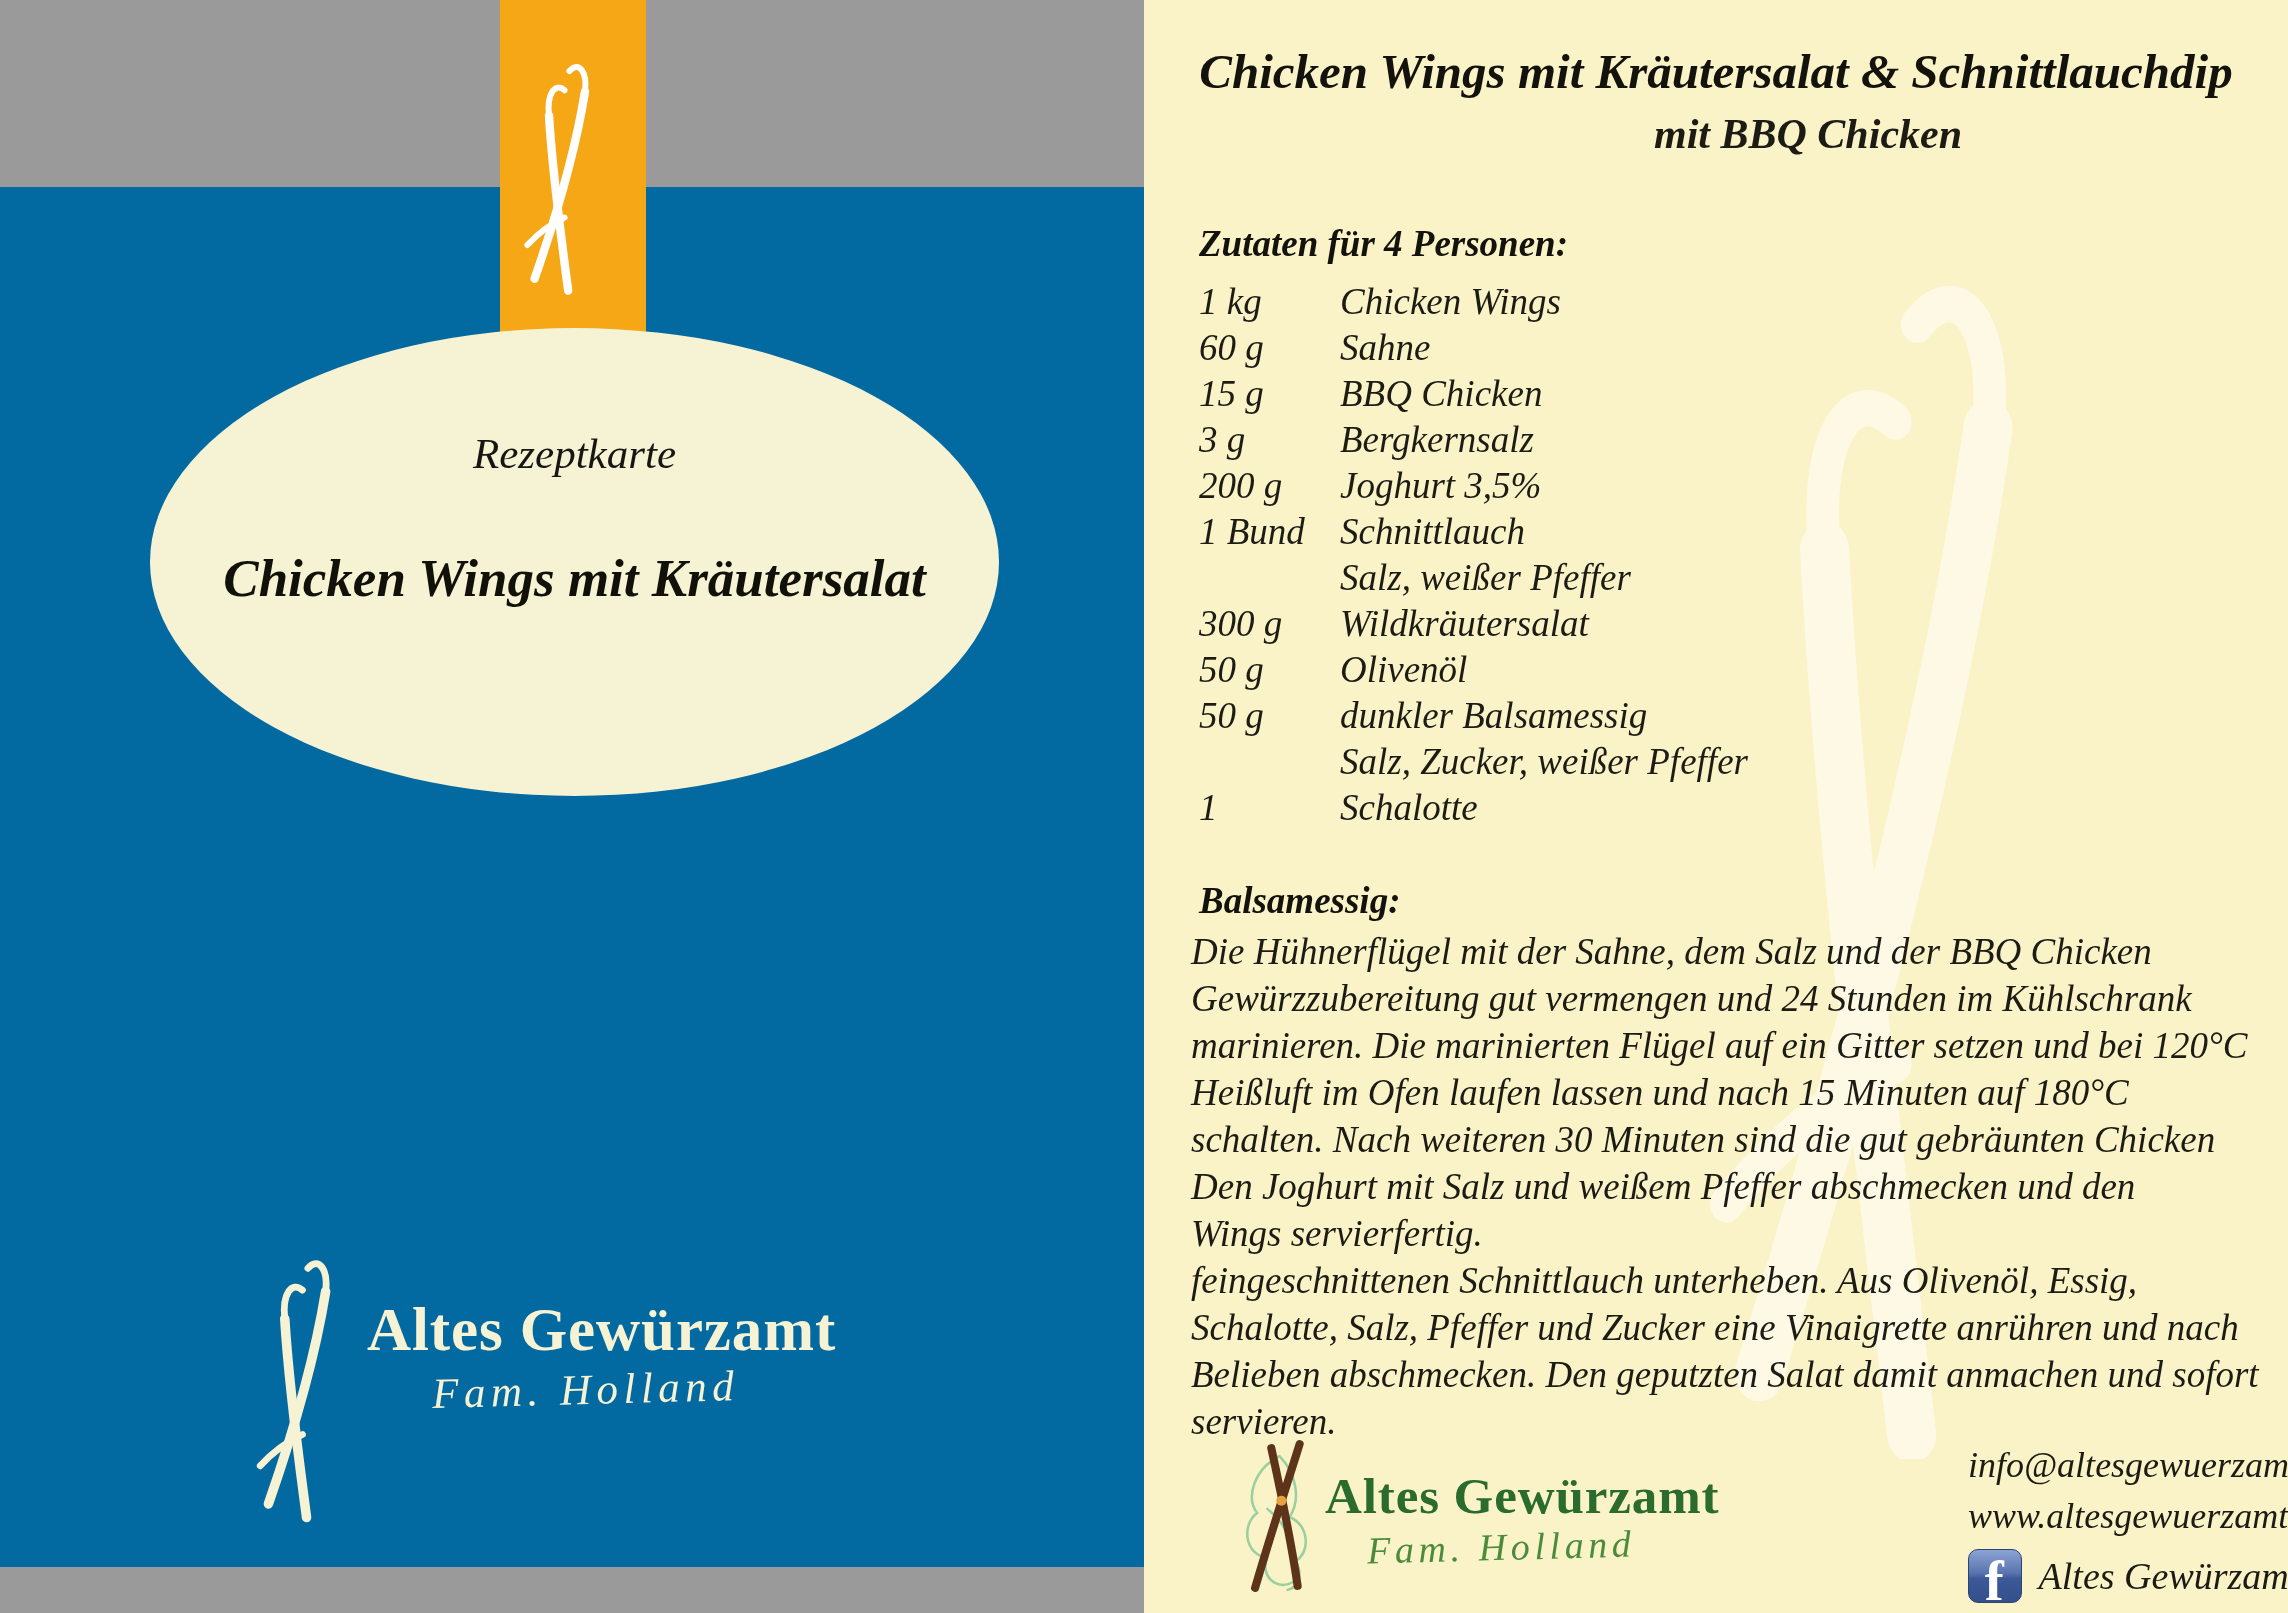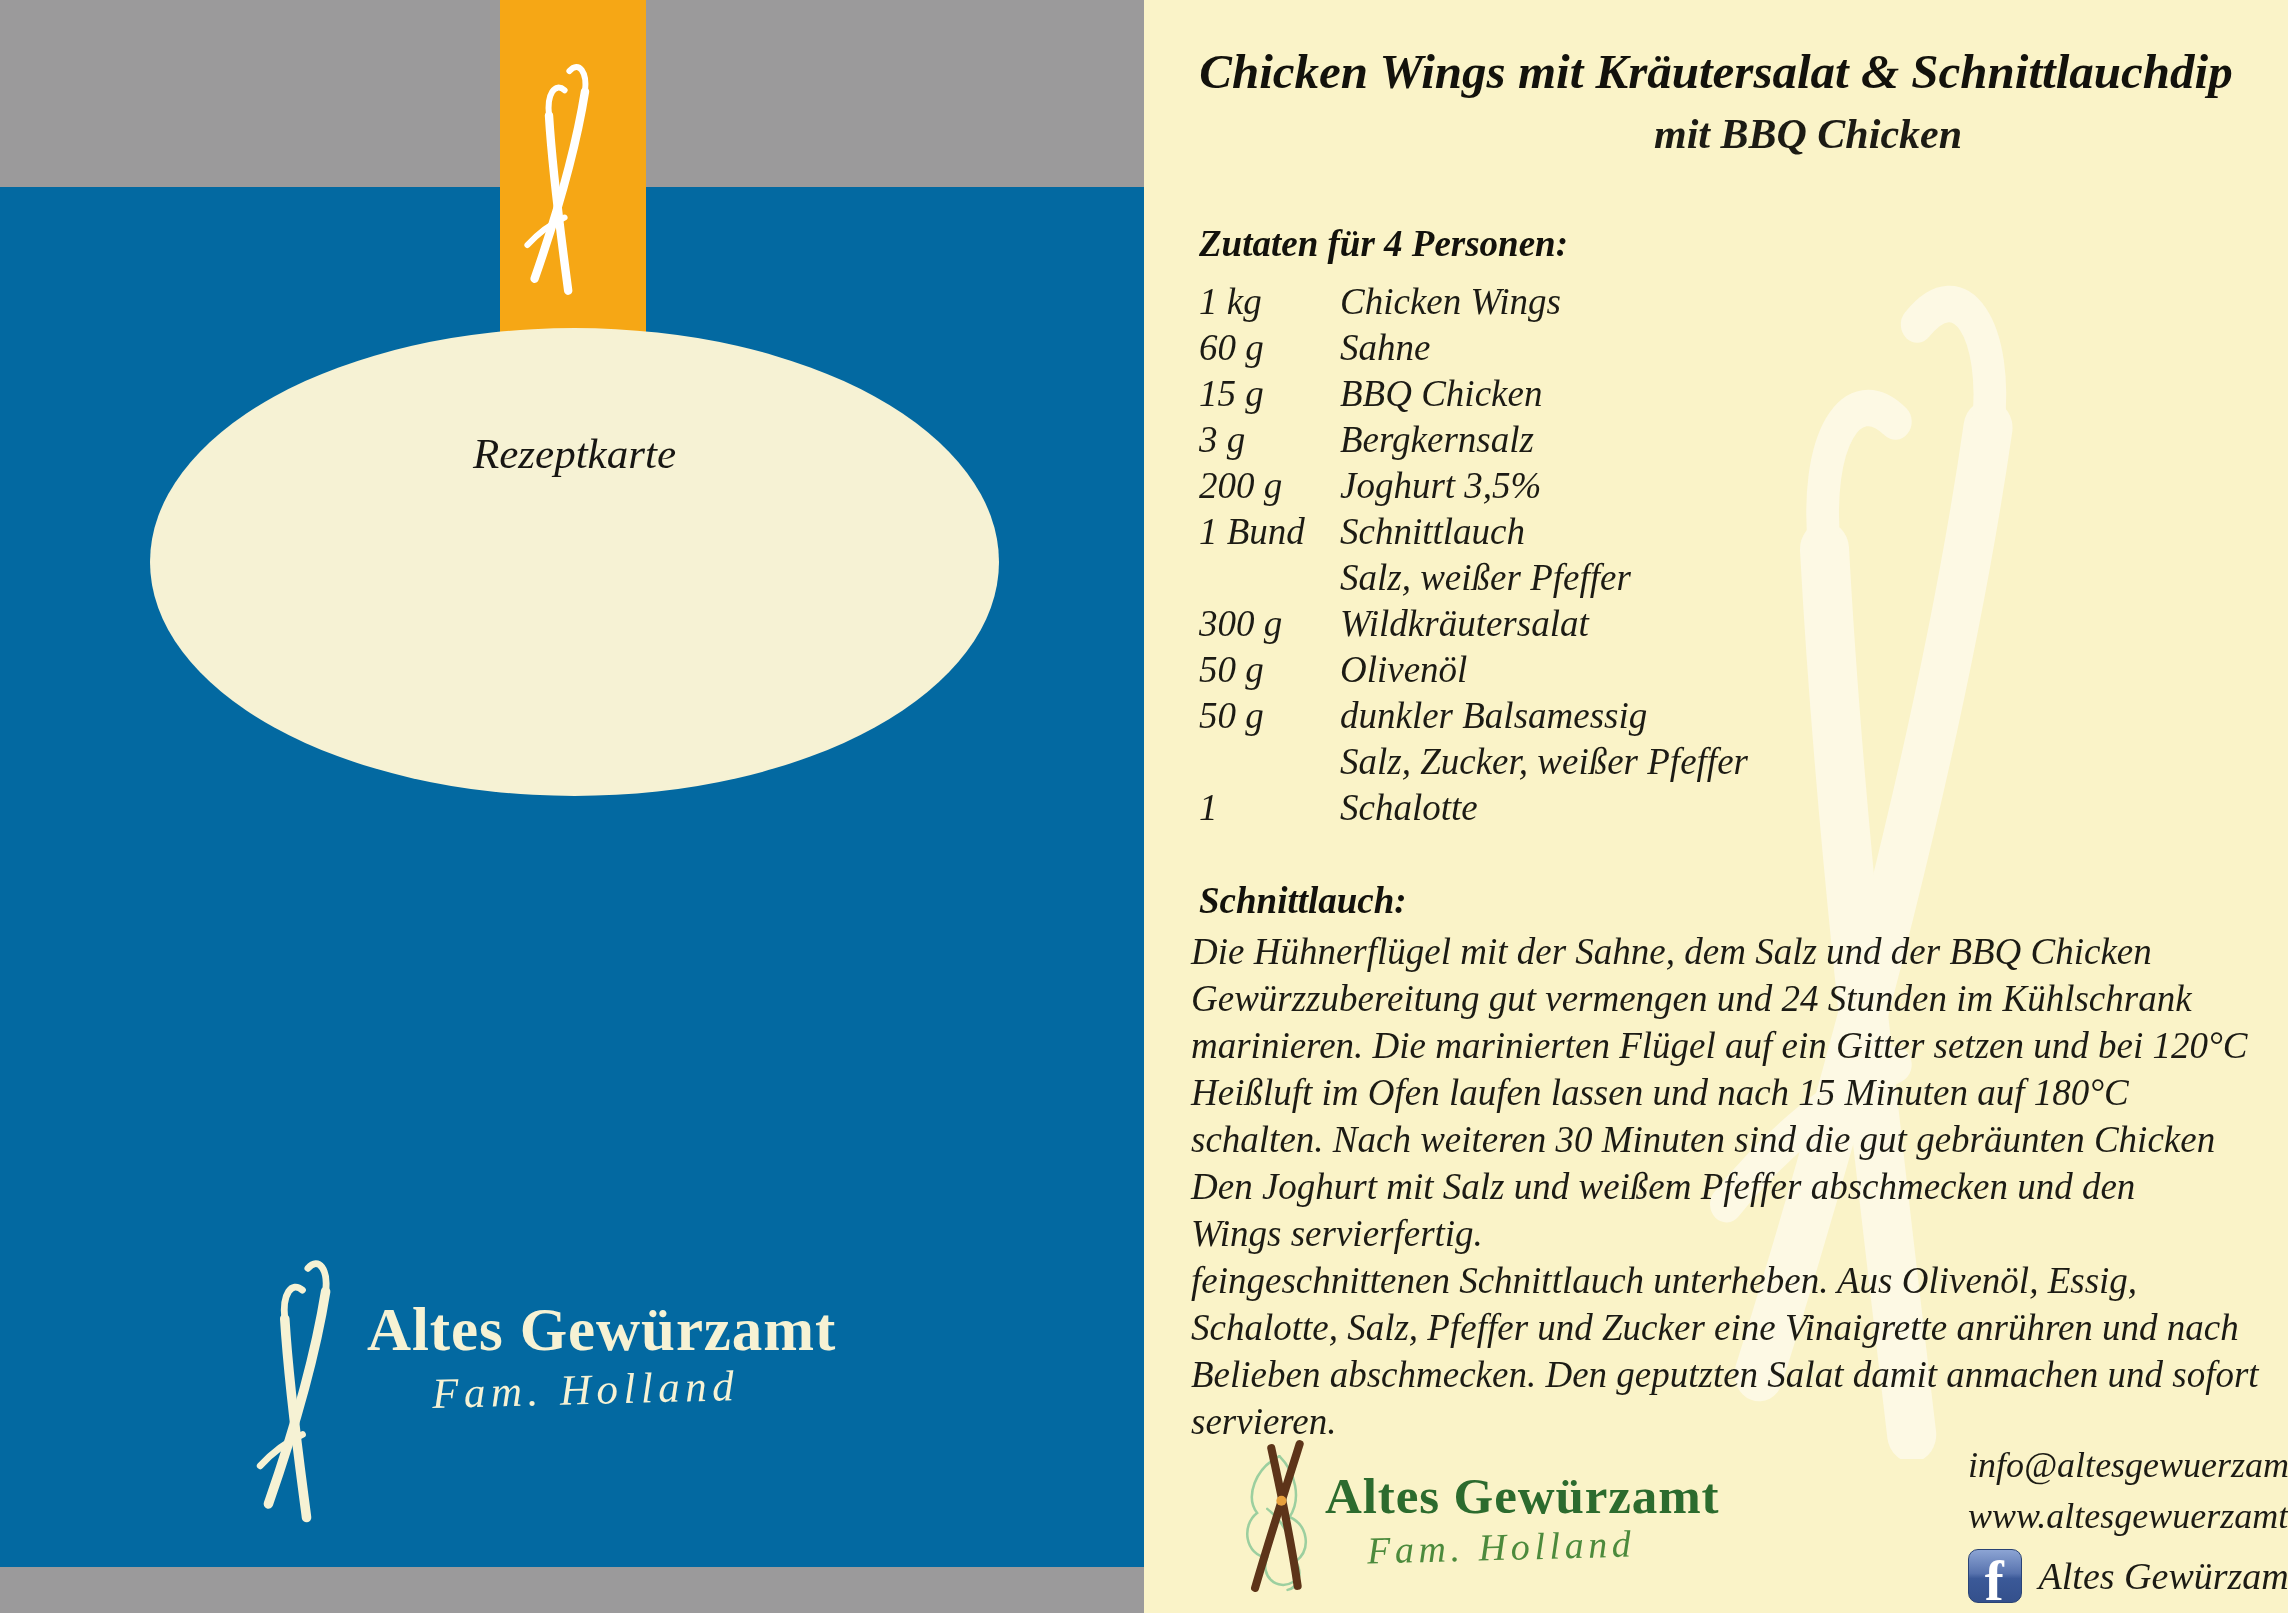--- a/index.html
+++ b/index.html
@@ -115,20 +115,21 @@
     <div class="bar top"></div>
 
     <div class="ribbon">
       <svg viewBox="0 0 100 210" style="color:#ffffff">
         <use href="#beans"></use>
       </svg>
     </div>
 
     <div class="ellipse">
       <div class="card-label">Rezeptkarte</div>
+      <div class="card-title">Chicken Wings mit Kräutersalat</div>
     </div>
 
     <svg class="front-brand-beans" viewBox="0 0 100 210">
       <use href="#beans"></use>
     </svg>
     <div class="front-brand-name">Altes Gewürzamt</div>
     <div class="front-brand-owner">Fam. Holland</div>
 
     <div class="bar bottom"></div>
   </section>
@@ -192,21 +193,21 @@
         <div class="ing-row">
           <span class="ing-qty"></span>
           <span class="ing-name">Salz, Zucker, weißer Pfeffer</span>
         </div>
         <div class="ing-row">
           <span class="ing-qty">1</span>
           <span class="ing-name">Schalotte</span>
         </div>
       </div>
 
-    <div class="prep-heading">Schnittlauch:</div>
+    <div class="prep-heading">Balsamessig:</div>
     <div class="prep-lines">
         <div class="prep-line">Die Hühnerflügel mit der Sahne, dem Salz und der BBQ Chicken</div>
         <div class="prep-line">Gewürzzubereitung gut vermengen und 24 Stunden im Kühlschrank</div>
         <div class="prep-line">marinieren. Die marinierten Flügel auf ein Gitter setzen und bei 120°C</div>
         <div class="prep-line">Heißluft im Ofen laufen lassen und nach 15 Minuten auf 180°C</div>
         <div class="prep-line">schalten. Nach weiteren 30 Minuten sind die gut gebräunten Chicken</div>
         <div class="prep-line">Den Joghurt mit Salz und weißem Pfeffer abschmecken und den</div>
         <div class="prep-line">Wings servierfertig.</div>
         <div class="prep-line">feingeschnittenen Schnittlauch unterheben. Aus Olivenöl, Essig,</div>
         <div class="prep-line">Schalotte, Salz, Pfeffer und Zucker eine Vinaigrette anrühren und nach</div>

